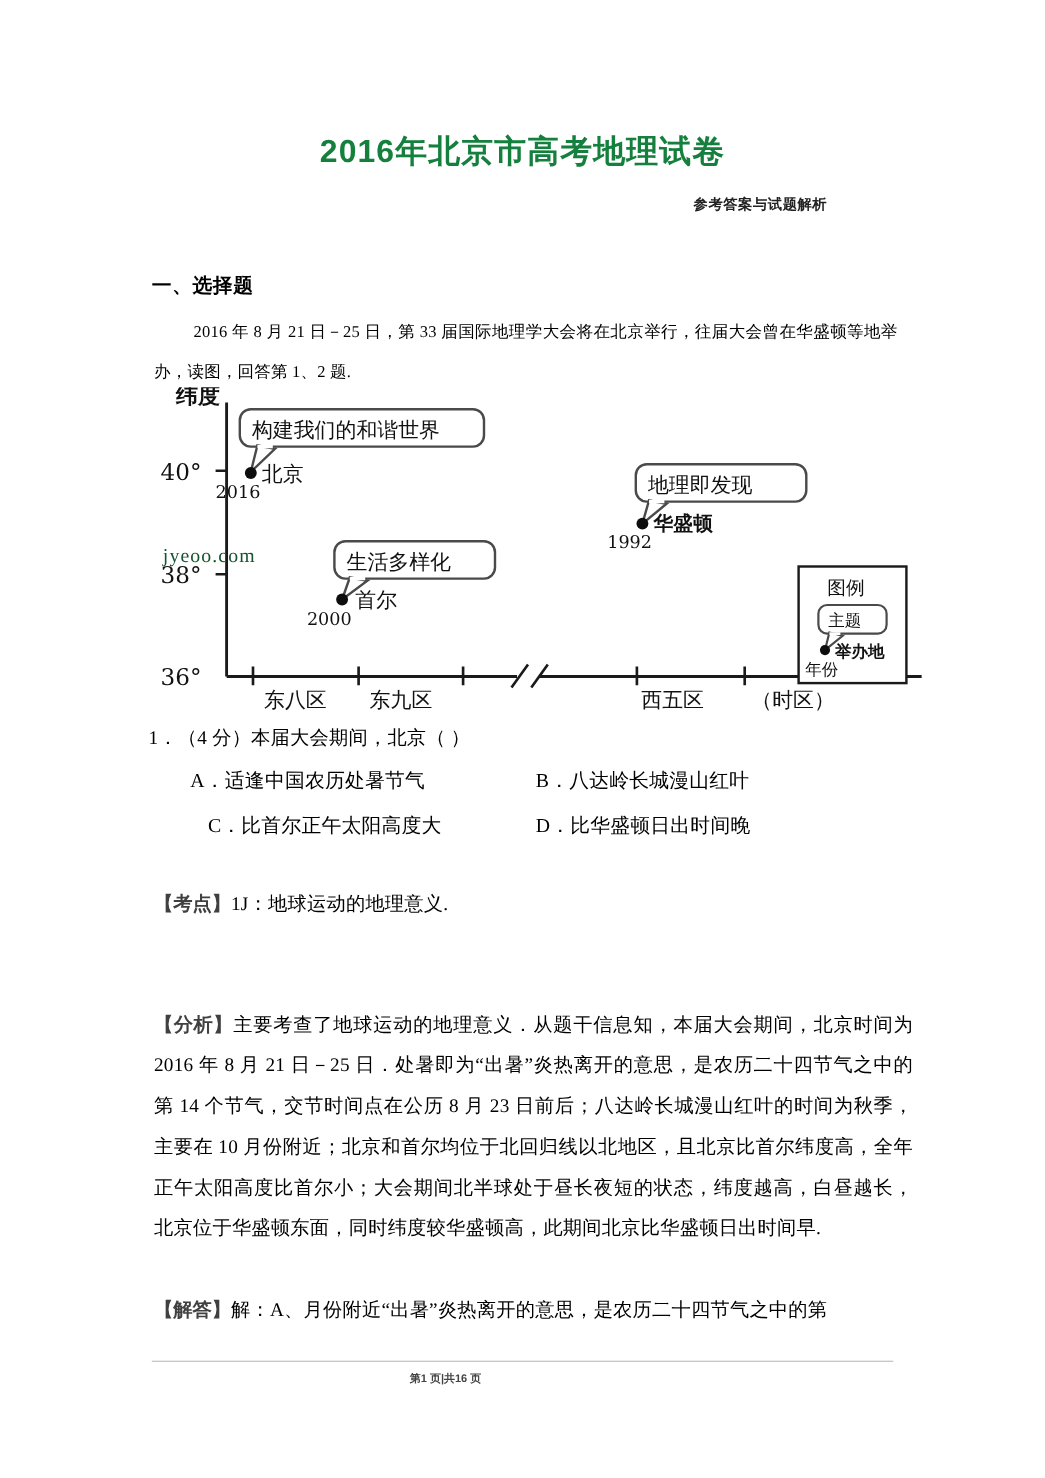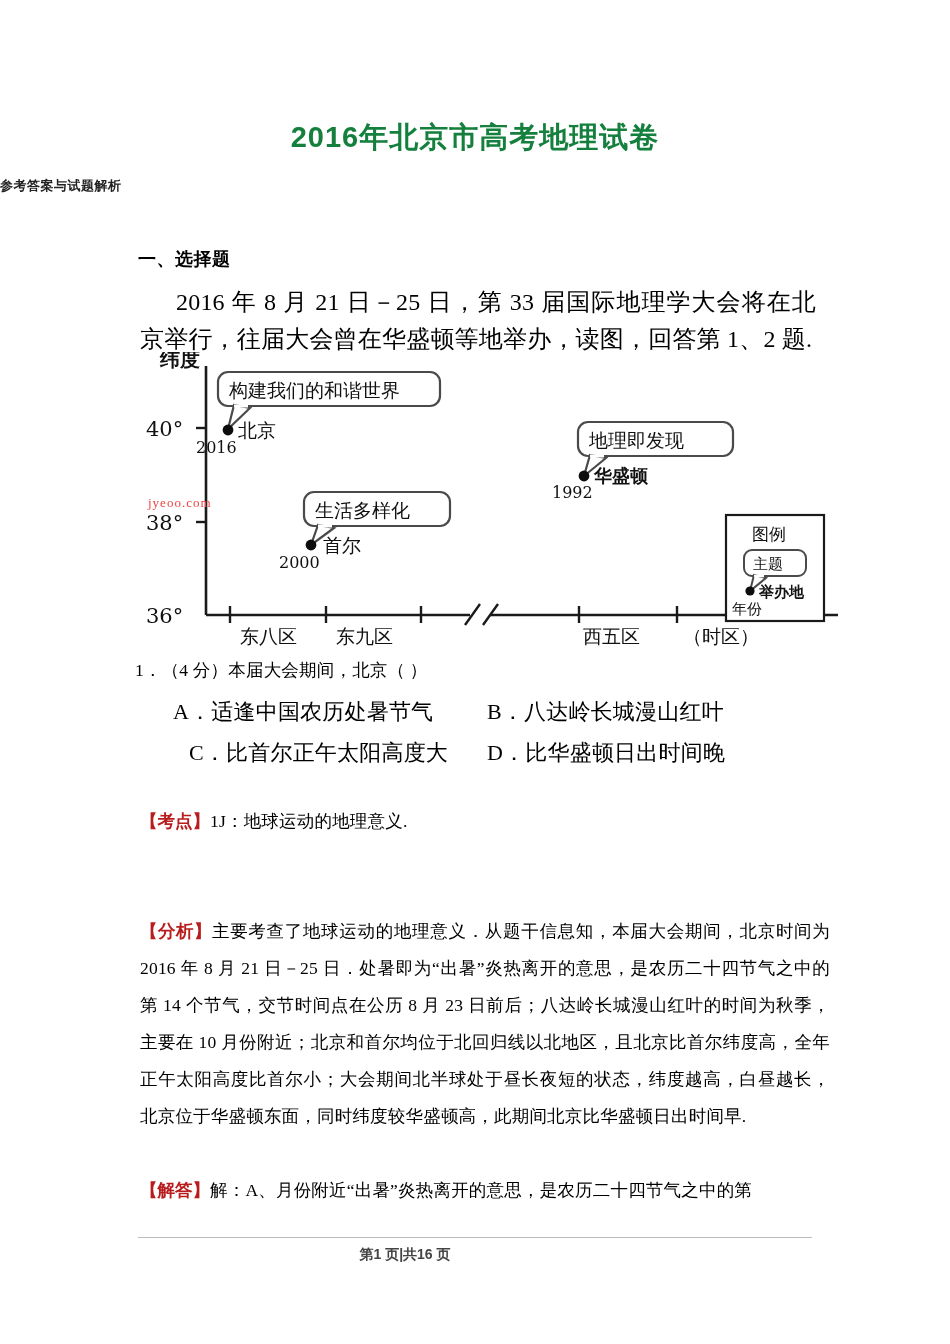--- a/index.html
+++ b/index.html
@@ -33,78 +33,78 @@
     font-family: "Liberation Sans", "DejaVu Sans", sans-serif;
     font-weight: bold;
     font-size: 29px;
     letter-spacing: 1px;
     color: #15803d;
   }
   .doc-subtitle {
     position: absolute;
     left: 0; top: 177px;
     width: 752px;
-    text-align: left;
+    text-align: right;
     font-family: "Liberation Sans", "DejaVu Sans", sans-serif;
     font-weight: bold;
     font-size: 13px;
     letter-spacing: 0.5px;
     color: #222;
   }
 
   
   .section-heading {
     position: absolute;
     left: 138px; top: 247px;
     font-family: "Liberation Sans", "DejaVu Sans", sans-serif;
     font-weight: bold;
     font-size: 18px;
     letter-spacing: 0.5px;
   }
   .para {
     position: absolute;
-    font-size: 24px;
+    font-size: 15px;
     line-height: 37px;
     letter-spacing: 0.2px;
     text-align: justify;
   }
   .intro {
     left: 140px; top: 284px;
     width: 676px;
     text-indent: 36px;
   }
 
   
   .q-stem {
     position: absolute;
     left: 135px; top: 658px;
     font-size: 17.5px;
     letter-spacing: 0.2px;
     text-align: center;
   }
   .opt {
     position: absolute;
-    font-size: 22px;
+    font-size: 18px;
     letter-spacing: 0.2px;
   }
   .opt-a { left: 173px; top: 697px; }
   .opt-b { left: 487px; top: 697px; }
   .opt-c { left: 173px; top: 738px; margin-left: 16px; }
   .opt-d { left: 487px; top: 738px; }
 
   
   .blk {
     position: absolute;
     font-size: 17.5px;
     line-height: 37px;
     letter-spacing: 0.2px;
     text-align: justify;
   }
   .tag {
-    color: #b91c1c;
+    color: #404040;
     font-weight: bold;
     font-family: "Liberation Sans", "DejaVu Sans", sans-serif;
     letter-spacing: 0;
     margin-top: 21px;
   }
   .blk-kaodian { left: 140px; top: 803px; width: 690px; }
   .blk-zhuanti { left: 140px; top: 845px; width: 690px; text-indent: 0; }
   .blk-fenxi   { left: 140px; top: 913px; width: 690px; }
   .blk-jieda   { left: 140px; top: 1172px; width: 690px; }
 
@@ -114,40 +114,40 @@
     left: 138px; top: 1237px;
     width: 674px;
     height: 1px;
     background: #bbbbbb;
   }
   .footer {
     position: absolute;
     left: 0; top: 1246px;
     width: 810px;
     text-align: center;
-    font-size: 14px;
+    font-size: 10px;
     color: #444;
     font-family: "Liberation Sans", "DejaVu Sans", sans-serif;
     font-weight: bold;
   }
 
   
   .figure {
     position: absolute;
     left: 138px;
     top: 352px;
     width: 700px;
     height: 300px;
   }
   .figure svg { display: block; }
   .wm {
     position: absolute;
     left: 10px; top: 143px;
-    font-size: 13px;
-    color: #ef4444;
+    font-size: 18px;
+    color: #14532d;
     letter-spacing: 1px;
     font-family: "Liberation Serif", serif;
     user-select: none;
   }
 </style>
 </head>
 <body>
 
 <div class="page">
 

